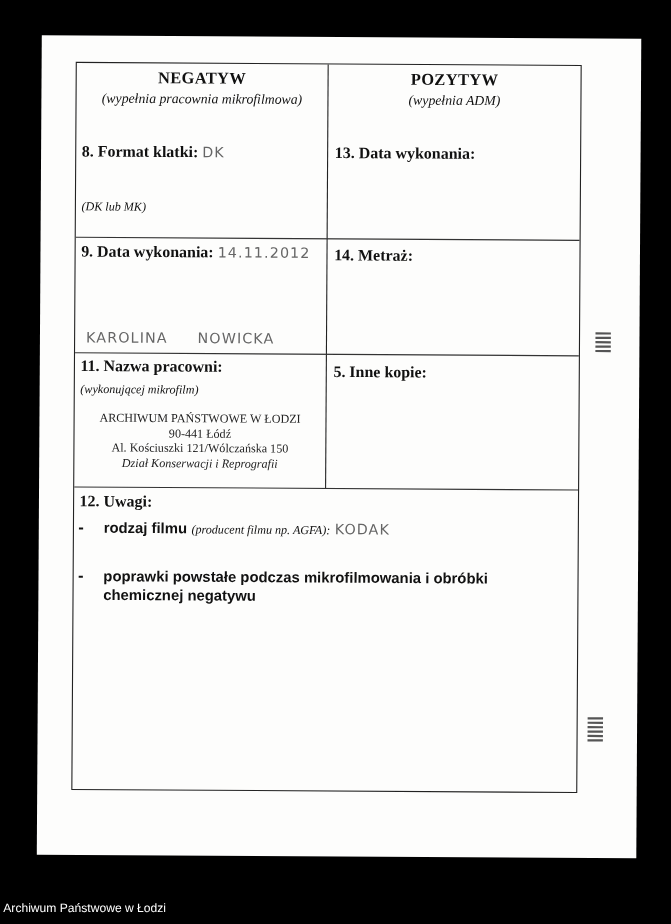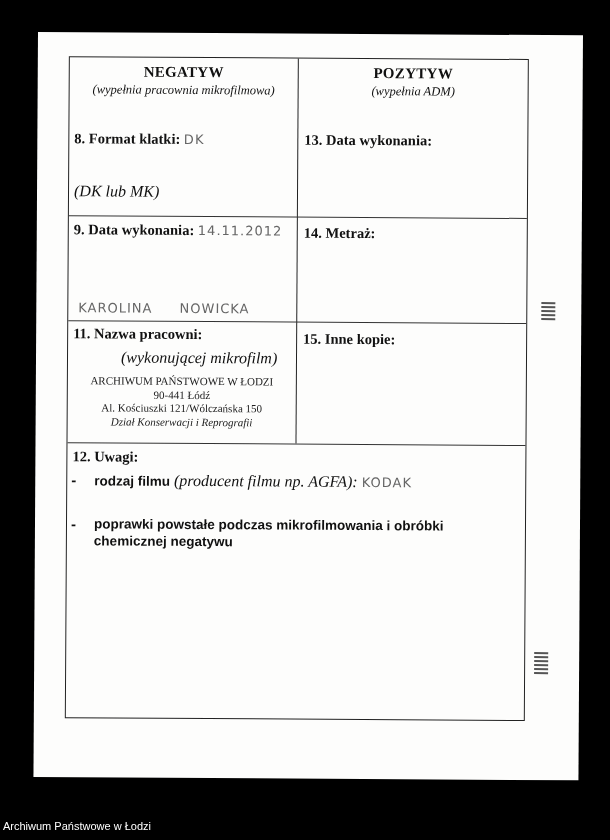--- a/index.html
+++ b/index.html
@@ -17,21 +17,21 @@
     position: absolute; left: 31px; top: 24px; width: 460px; height: 662px;
     border: 1.3px solid #222; box-sizing: border-box;
   }
   .vline { position: absolute; left: 228px; top: 0; width: 0; height: 385px; border-left: 1.3px solid #222; }
   .hline { position: absolute; height: 0; border-top: 1.2px solid #333; }
   .cell { position: absolute; }
   .hdr { text-align: center; }
   .hdr .t { font-weight: bold; font-size: 15px; letter-spacing: 0.3px; }
   .hdr .s { font-style: italic; font-size: 12.5px; margin-top: 2px; }
   .lbl { font-weight: bold; font-size: 14.5px; white-space: nowrap; }
-  .it { font-style: italic; font-size: 16px; }
+  .it { font-style: italic; font-size: 11px; }
   .hw { font-family: "DejaVu Sans", sans-serif; font-size: 13px; color: #666; font-weight: normal; letter-spacing: 1px; }
   .stamp { text-align: center; font-size: 11px; line-height: 13.5px; color: #222; }
   .stamp .i { font-style: italic; }
   .dash { position: absolute; left: 4px; font-weight: bold; font-family: "Liberation Sans", sans-serif; font-size: 15px; }
   .sans-b { font-family: "Liberation Sans", sans-serif; font-weight: bold; font-size: 13.5px; line-height: 17px; }
   .marks { position: absolute; width: 14px; }
   .marks i { display: block; height: 2px; margin: 2px 0; background: #555; }
   .footer {
     position: absolute; left: 3px; top: 820px; color: #fff;
     font-family: "Liberation Sans", sans-serif; font-size: 11px;
@@ -57,35 +57,35 @@
     </div>
     <div class="cell it" style="left:5px;top:125px;">(DK lub MK)</div>
 
     <div class="cell lbl" style="left:5px;top:164px;">
       <span>9. Data wykonania:</span>
       <span class="hw">14.11.2012</span>
     </div>
     <div class="cell hw" style="left:10px;top:243px;word-spacing:22px;">KAROLINA NOWICKA</div>
 
     <div class="cell lbl" style="left:5px;top:268px;">11. Nazwa pracowni:</div>
-    <div class="cell it" style="left:5px;top:291px;margin-left:48px;">(wykonującej mikrofilm)</div>
+    <div class="cell it" style="left:5px;top:291px;">(wykonującej mikrofilm)</div>
     <div class="cell stamp" style="left:0;top:317px;width:228px;">
       <div>ARCHIWUM PAŃSTWOWE W ŁODZI</div>
       <div>90-441 Łódź</div>
       <div>Al. Kościuszki 121/Wólczańska 150</div>
       <div class="i">Dział Konserwacji i Reprografii</div>
     </div>
 
     <div class="cell hdr" style="left:229px;top:6px;width:229px;">
       <div class="t">POZYTYW</div>
       <div class="s">(wypełnia ADM)</div>
     </div>
     <div class="cell lbl" style="left:235px;top:73px;">13. Data wykonania:</div>
     <div class="cell lbl" style="left:235px;top:166px;text-align:right;">14. Metraż:</div>
-    <div class="cell lbl" style="left:235px;top:272px;">15. Inne kopie:</div>
+    <div class="cell lbl" style="left:235px;top:272px;">5. Inne kopie:</div>
 
     <div class="cell lbl" style="left:5px;top:391px;">12. Uwagi:</div>
     <div class="cell" style="left:0;top:414px;width:458px;">
       <span class="dash">-</span>
       <span style="position:absolute;left:27px;white-space:nowrap;">
         <span class="sans-b">rodzaj filmu</span>
         <span class="it">(producent filmu np. AGFA):</span>
         <span class="hw">KODAK</span>
       </span>
     </div>

